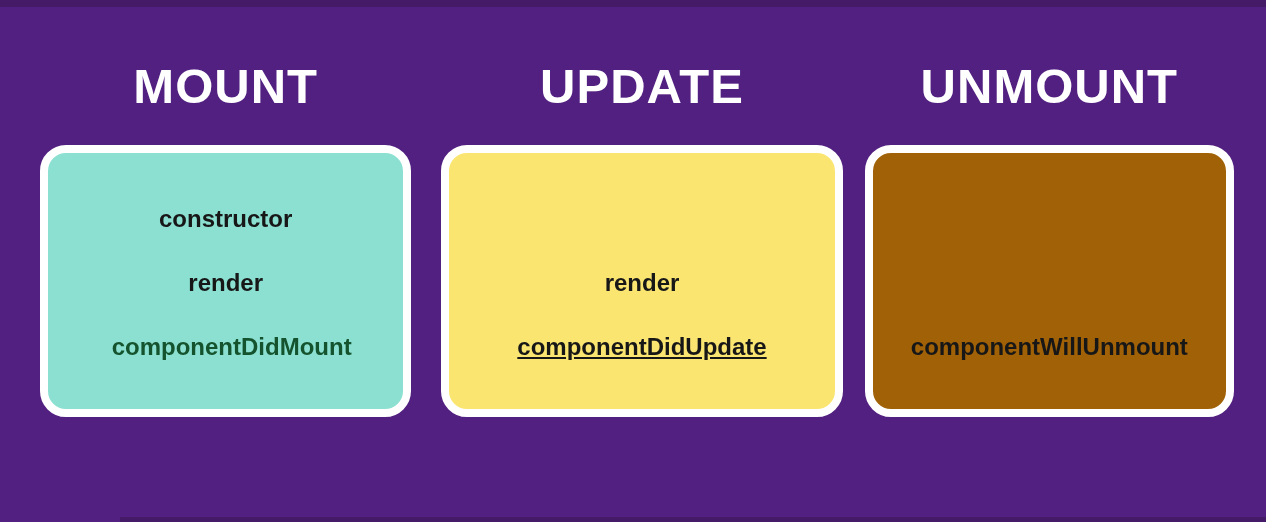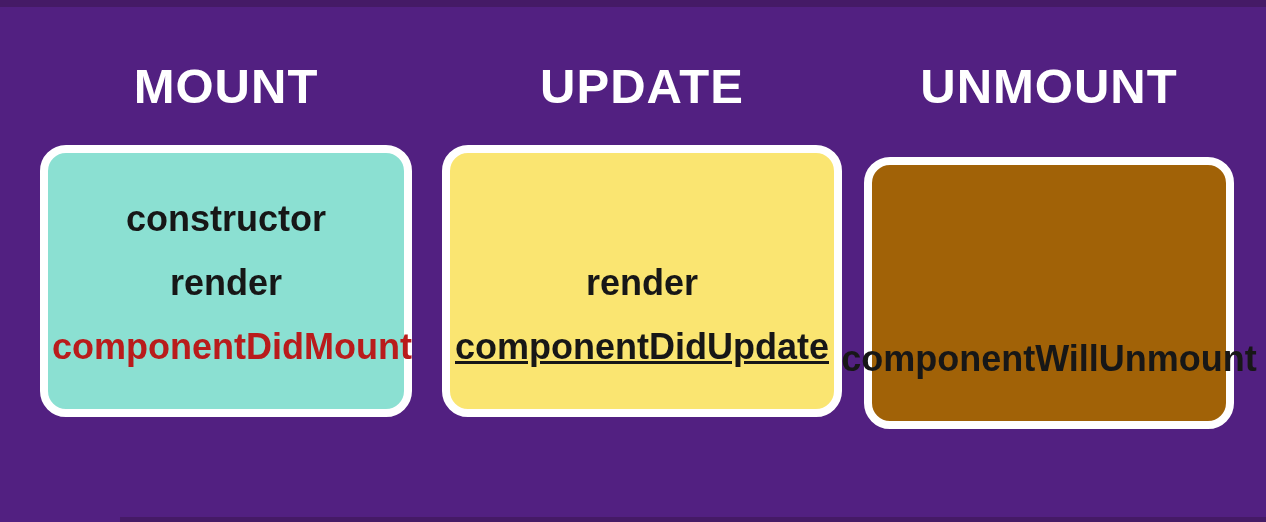--- a/index.html
+++ b/index.html
@@ -33,21 +33,21 @@
     display: flex;
     padding: 0 32px 0 40px;
     box-sizing: border-box;
   }
   .col {
     display: flex;
     flex-direction: column;
   }
   .col-1 { width: 372px; margin-right: 30px; border-radius: 7px; }
   .col-2 { width: 402px; margin-right: 22px; }
-  .col-3 { width: 370px; gap: 12px; }
+  .col-3 { width: 370px; }
   .heading {
     margin-top: 58px;
     height: 56px;
     line-height: 56px;
     text-align: center;
     font-size: 49px;
     font-weight: bold;
     letter-spacing: 1px;
   }
   .card {
@@ -59,39 +59,39 @@
     display: flex;
     flex-direction: column;
     justify-content: flex-end;
     padding-bottom: 30px;
   }
   .card-item {
     height: 64px;
     display: flex;
     align-items: center;
     justify-content: center;
-    font-size: 36px;
+    font-size: 24px;
     font-weight: bold;
   }
 </style>
 </head>
 <body>
 
 <div class="stage" style="background-color: rgb(82, 32, 129);">
 
   <div class="edge-strip-top" style="background-color: rgb(69, 26, 102);"></div>
 
   <div class="columns">
 
     <div class="col col-1">
       <div class="heading" style="color: rgb(255, 255, 255);">MOUNT</div>
       <div class="card" style="background-color: rgb(139, 224, 210);">
         <div class="card-item" style="color: rgb(23, 23, 23);">constructor</div>
         <div class="card-item" style="color: rgb(23, 23, 23);">render</div>
-        <div class="card-item" style="color: #b91c1c; padding-left: 12px;">componentDidMount</div>
+        <div class="card-item" style="color: #14532d; padding-left: 12px;">componentDidMount</div>
       </div>
     </div>
 
     <div class="col col-2">
       <div class="heading" style="color: rgb(255, 255, 255);">UPDATE</div>
       <div class="card" style="background-color: rgb(250, 229, 113);">
         <div class="card-item" style="color: rgb(23, 23, 23);">render</div>
         <div class="card-item" style="color: rgb(23, 23, 23); text-decoration: underline;">componentDidUpdate</div>
       </div>
     </div>

